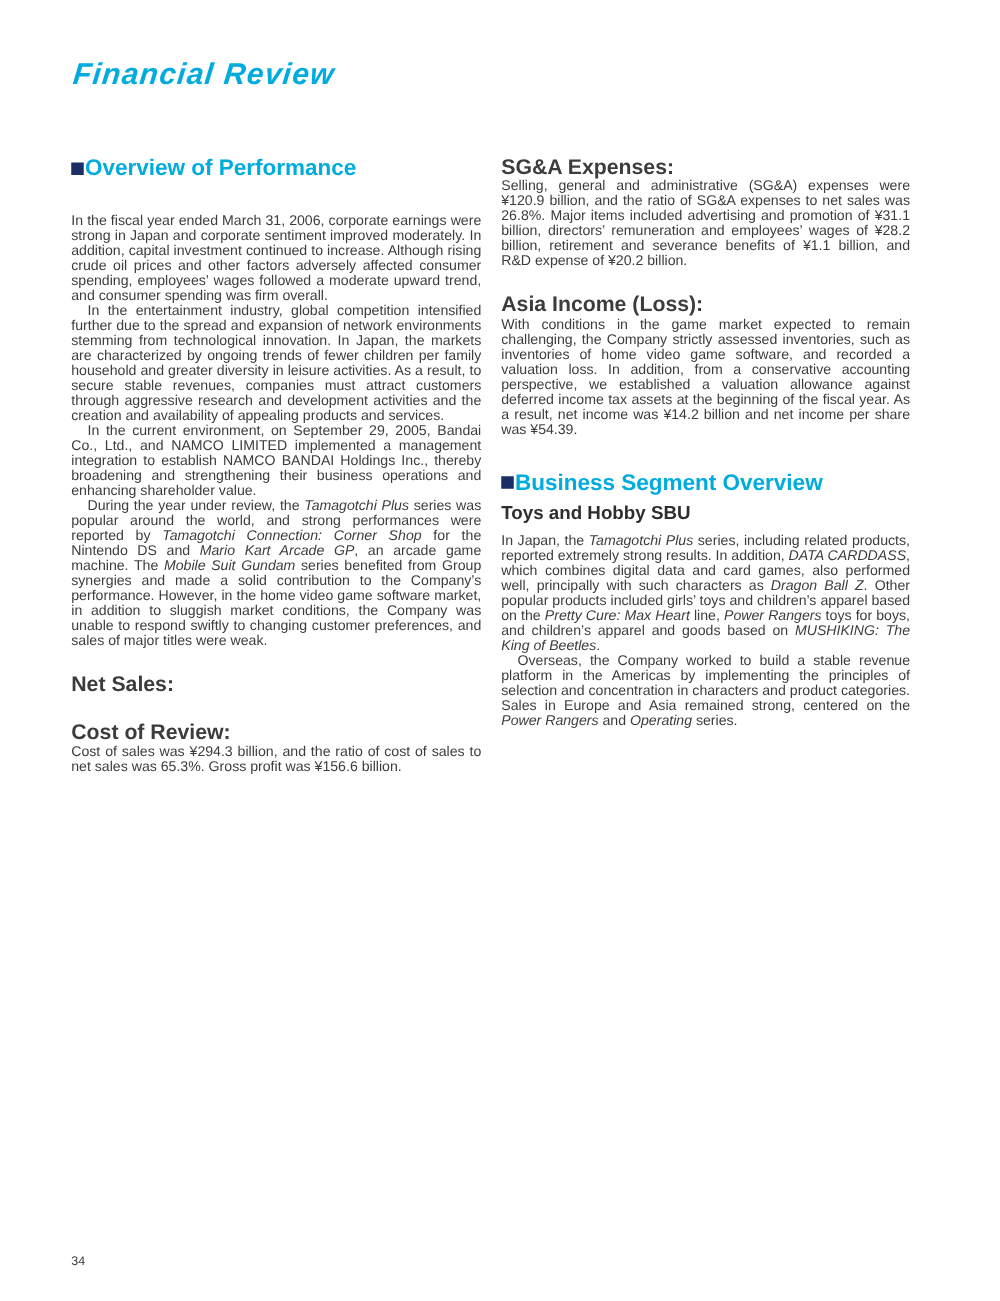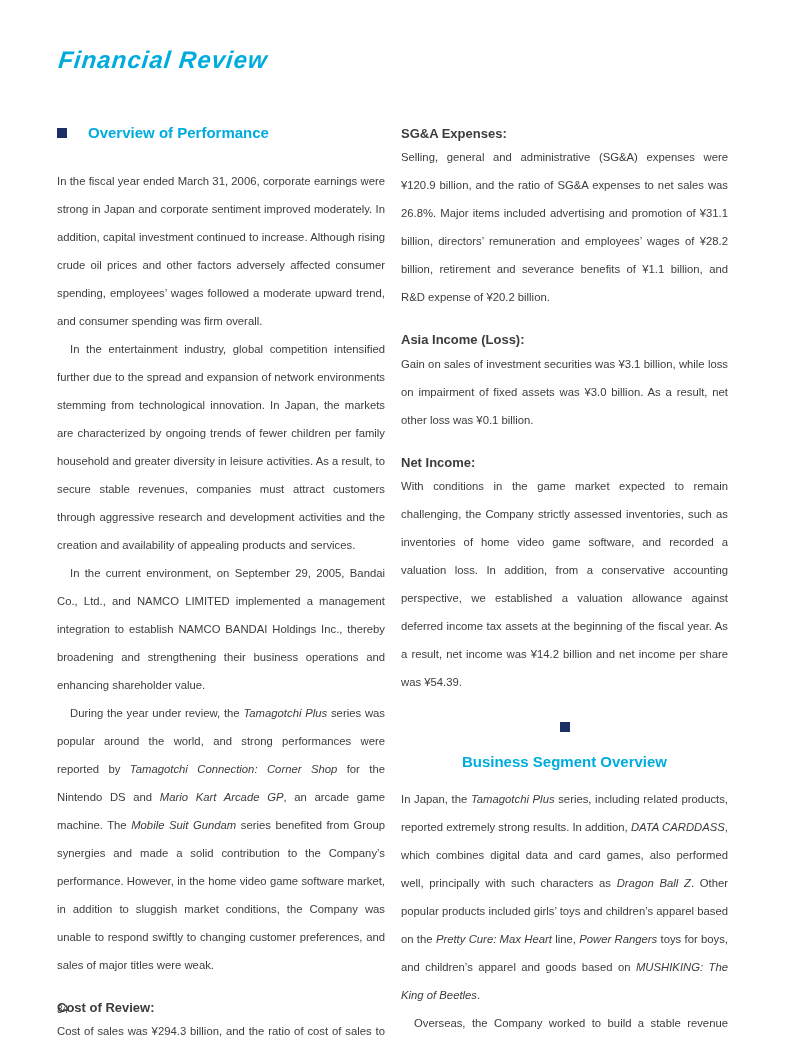--- a/index.html
+++ b/index.html
@@ -31,44 +31,44 @@
     left: 57px;
     width: 671px;
     display: flex;
     gap: 16px;
   }
   .col-left { width: 328px; flex: 0 0 328px; }
   .col-right { width: 327px; flex: 0 0 327px; }
   .section-heading {
     display: flex;
     align-items: center;
-    gap: 21px;
-    font-size: 15px;
+    gap: 1px;
+    font-size: 18px;
     font-weight: bold;
     color: var(--color-accent, #00acde);
     margin: 0 0 26px 0;
   }
-  .section-heading.business { margin: 26px 0 15px 0; flex-direction: column; }
+  .section-heading.business { margin: 26px 0 3px 0; }
   .bullet {
     display: inline-block;
     width: 10px;
     height: 10px;
     background: var(--color-bullet-square, #1b2e66);
     flex: 0 0 auto;
   }
   .body-text {
     font-size: 11.3px;
-    line-height: 28px;
+    line-height: 12px;
     text-align: justify;
     color: #3c3c3c;
     margin: 0;
   }
   .indent { text-indent: 13px; }
   .subhead {
-    font-size: 13px;
+    font-size: 17px;
     line-height: 19.4px;
     font-weight: bold;
     color: #3c3c3c;
     margin: 19px 0 0 0;
   }
   .subhead.first { margin-top: 0; }
   .sbu-heading {
     font-size: 15px;
     font-weight: bold;
     color: #2e2e2e;
@@ -95,41 +95,41 @@
     <div class="col-left">
       <h2 class="section-heading">
         <span class="bullet"></span>
         <span>Overview of Performance</span>
       </h2>
       <p class="body-text">In the fiscal year ended March 31, 2006, corporate earnings were strong in Japan and corporate sentiment improved moderately. In addition, capital investment continued to increase. Although rising crude oil prices and other factors adversely affected consumer spending, employees’ wages followed a moderate upward trend, and consumer spending was firm overall.</p>
       <p class="body-text indent">In the entertainment industry, global competition intensified further due to the spread and expansion of network environments stemming from technological innovation. In Japan, the markets are characterized by ongoing trends of fewer children per family household and greater diversity in leisure activities. As a result, to secure stable revenues, companies must attract customers through aggressive research and development activities and the creation and availability of appealing products and services.</p>
       <p class="body-text indent">In the current environment, on September 29, 2005, Bandai Co., Ltd., and NAMCO LIMITED implemented a management integration to establish NAMCO BANDAI Holdings Inc., thereby broadening and strengthening their business operations and enhancing shareholder value.</p>
       <p class="body-text indent">During the year under review, the <i>Tamagotchi Plus</i> series was popular around the world, and strong performances were reported by <i>Tamagotchi Connection: Corner Shop</i> for the Nintendo DS and <i>Mario Kart Arcade GP</i>, an arcade game machine. The <i>Mobile Suit Gundam</i> series benefited from Group synergies and made a solid contribution to the Company’s performance. However, in the home video game software market, in addition to sluggish market conditions, the Company was unable to respond swiftly to changing customer preferences, and sales of major titles were weak.</p>
 
+      <h3 class="subhead">Net Sales:</h3>
 
       <h3 class="subhead">Cost of Review:</h3>
       <p class="body-text">Cost of sales was ¥294.3 billion, and the ratio of cost of sales to net sales was 65.3%. Gross profit was ¥156.6 billion.</p>
     </div>
 
     <div class="col-right">
       <h3 class="subhead first">SG&amp;A Expenses:</h3>
       <p class="body-text">Selling, general and administrative (SG&amp;A) expenses were ¥120.9 billion, and the ratio of SG&amp;A expenses to net sales was 26.8%. Major items included advertising and promotion of ¥31.1 billion, directors’ remuneration and employees’ wages of ¥28.2 billion, retirement and severance benefits of ¥1.1 billion, and R&amp;D expense of ¥20.2 billion.</p>
 
 
       <h3 class="subhead">Asia Income (Loss):</h3>
-      <p class="body-text">Gain on sales of investment securities was ¥3.1 billion, while loss on impairment of fixed assets was ¥3.0 billion. As a result, net other loss was ¥0.1 billion.</p>
 
-      <h3 class="subhead">Net Income:</h3>
       <p class="body-text">With conditions in the game market expected to remain challenging, the Company strictly assessed inventories, such as inventories of home video game software, and recorded a valuation loss. In addition, from a conservative accounting perspective, we established a valuation allowance against deferred income tax assets at the beginning of the fiscal year. As a result, net income was ¥14.2 billion and net income per share was ¥54.39.</p>
 
       <h2 class="section-heading business">
         <span class="bullet"></span>
         <span>Business Segment Overview</span>
       </h2>
 
+      <h3 class="sbu-heading">Toys and Hobby SBU</h3>
       <p class="body-text">In Japan, the <i>Tamagotchi Plus</i> series, including related products, reported extremely strong results. In addition, <i>DATA CARDDASS</i>, which combines digital data and card games, also performed well, principally with such characters as <i>Dragon Ball Z</i>. Other popular products included girls’ toys and children’s apparel based on the <i>Pretty Cure: Max Heart</i> line, <i>Power Rangers</i> toys for boys, and children’s apparel and goods based on <i>MUSHIKING: The King of Beetles</i>.</p>
       <p class="body-text indent">Overseas, the Company worked to build a stable revenue platform in the Americas by implementing the principles of selection and concentration in characters and product categories. Sales in Europe and Asia remained strong, centered on the <i>Power Rangers</i> and <i>Operating</i> series.</p>
     </div>
 
   </div>
 
   <div class="page-number">34</div>
 
 </div>
 

